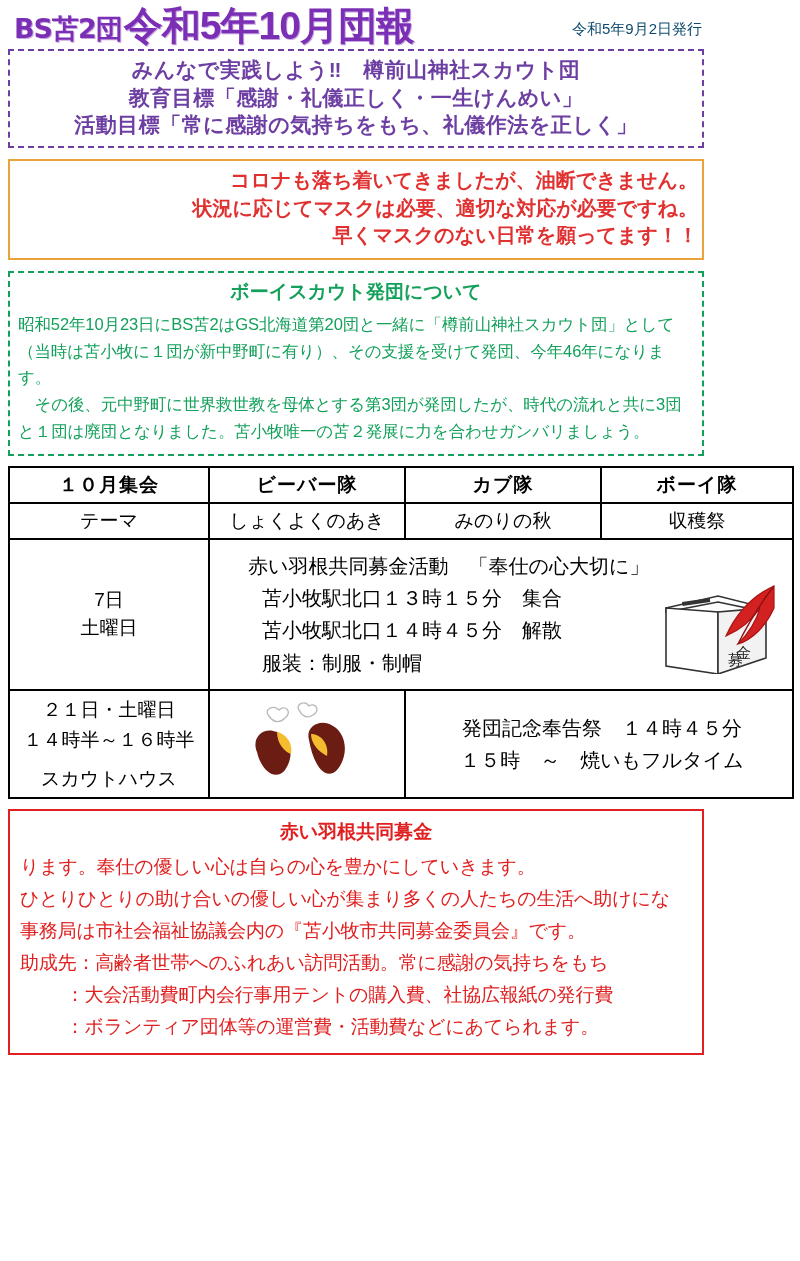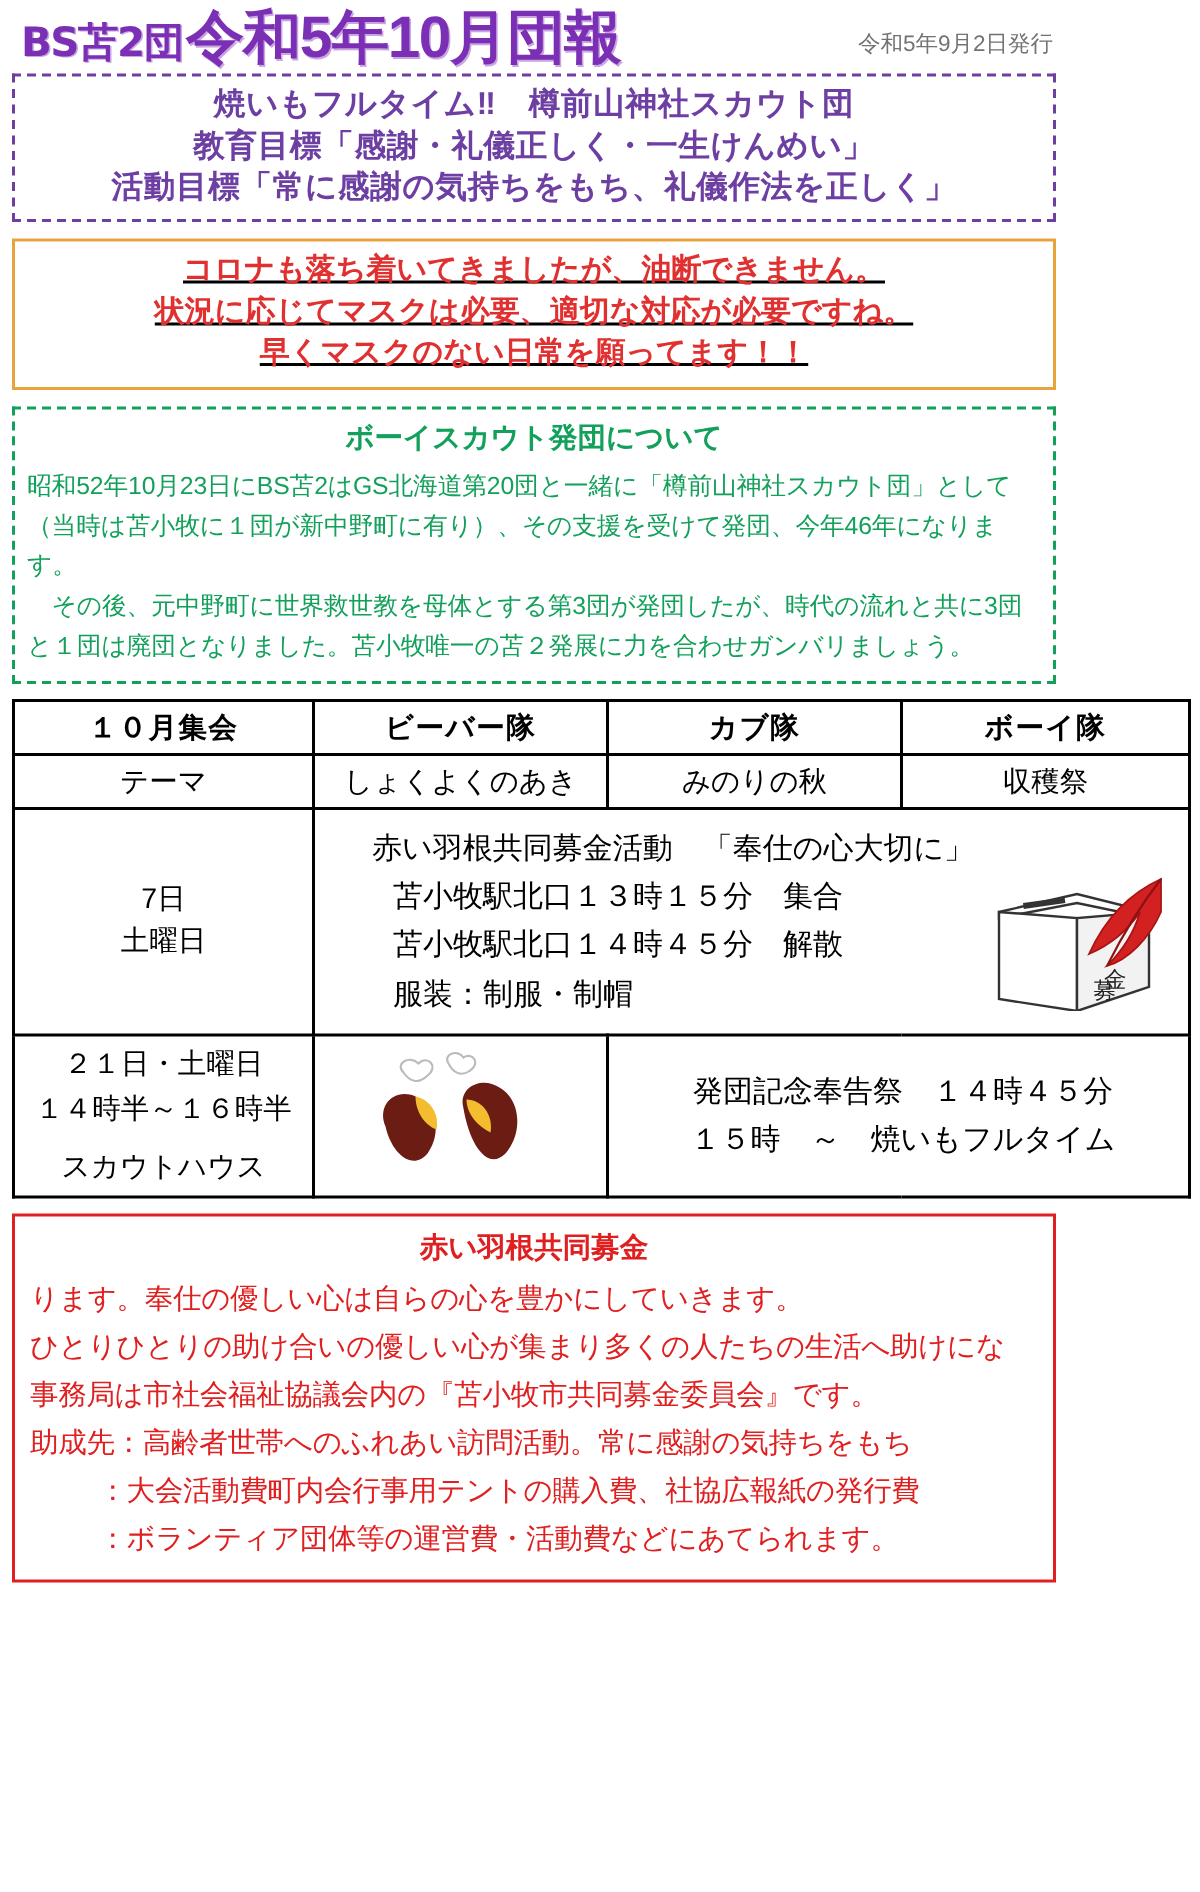--- a/index.html
+++ b/index.html
@@ -45,21 +45,21 @@
     font-weight: bold;
     color: #7b2fb5;
     line-height: 1;
     letter-spacing: -1px;
     margin-left: 2px;
     text-shadow: 1px 1px 0 #c9a6e0;
   }
   .masthead-date {
     margin-left: auto;
     font-size: 15px;
-    color: #737373;
+    color: #0c4a6e;
     padding-bottom: 6px;
     white-space: nowrap;
   }
 
   
   .purple-box {
     margin: 2px 8px 0 8px;
     border: 2px dashed #6e3fa3;
     padding: 5px 4px 7px 4px;
     text-align: center;
@@ -70,22 +70,21 @@
     font-size: 21px;
     line-height: 1.32;
     letter-spacing: 0.5px;
   }
 
   
   .orange-box {
     margin: 11px 8px 0 8px;
     border: 2px solid #e8a33d;
     padding: 6px 4px 8px 4px;
-    text-align: center;
-    text-decoration: underline;
+    text-align: right;
   }
   .orange-line {
     color: #e03030;
     font-weight: bold;
     font-size: 20px;
     line-height: 1.38;
   }
 
   
   .green-box {
@@ -188,21 +187,21 @@
 
 <div class="page">
 
   <div class="masthead">
     <div class="masthead-prefix">BS苫2団</div>
     <div class="masthead-title">令和5年10月団報</div>
     <div class="masthead-date">令和5年9月2日発行</div>
   </div>
 
   <div class="purple-box">
-    <div class="purple-line">焼いもフルタイム‼　樽前山神社スカウト団</div>
+    <div class="purple-line">みんなで実践しよう‼　樽前山神社スカウト団</div>
     <div class="purple-line">教育目標「感謝・礼儀正しく・一生けんめい」</div>
     <div class="purple-line">活動目標「常に感謝の気持ちをもち、礼儀作法を正しく」</div>
   </div>
 
   <div class="orange-box">
     <div class="orange-line">コロナも落ち着いてきましたが、油断できません。</div>
     <div class="orange-line">状況に応じてマスクは必要、適切な対応が必要ですね。</div>
     <div class="orange-line">早くマスクのない日常を願ってます！！</div>
   </div>
 

